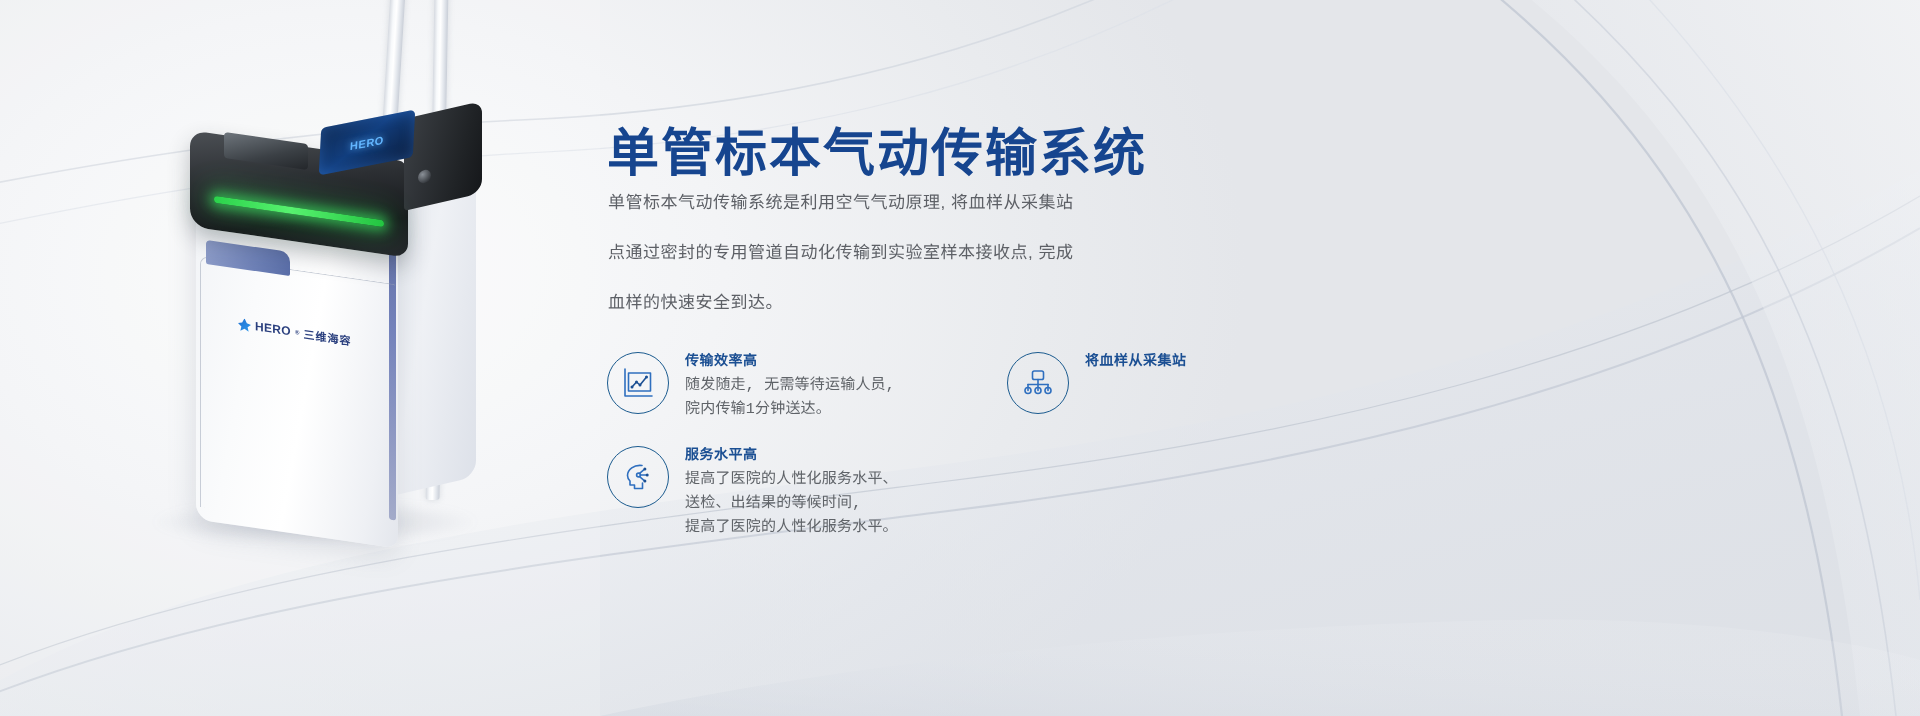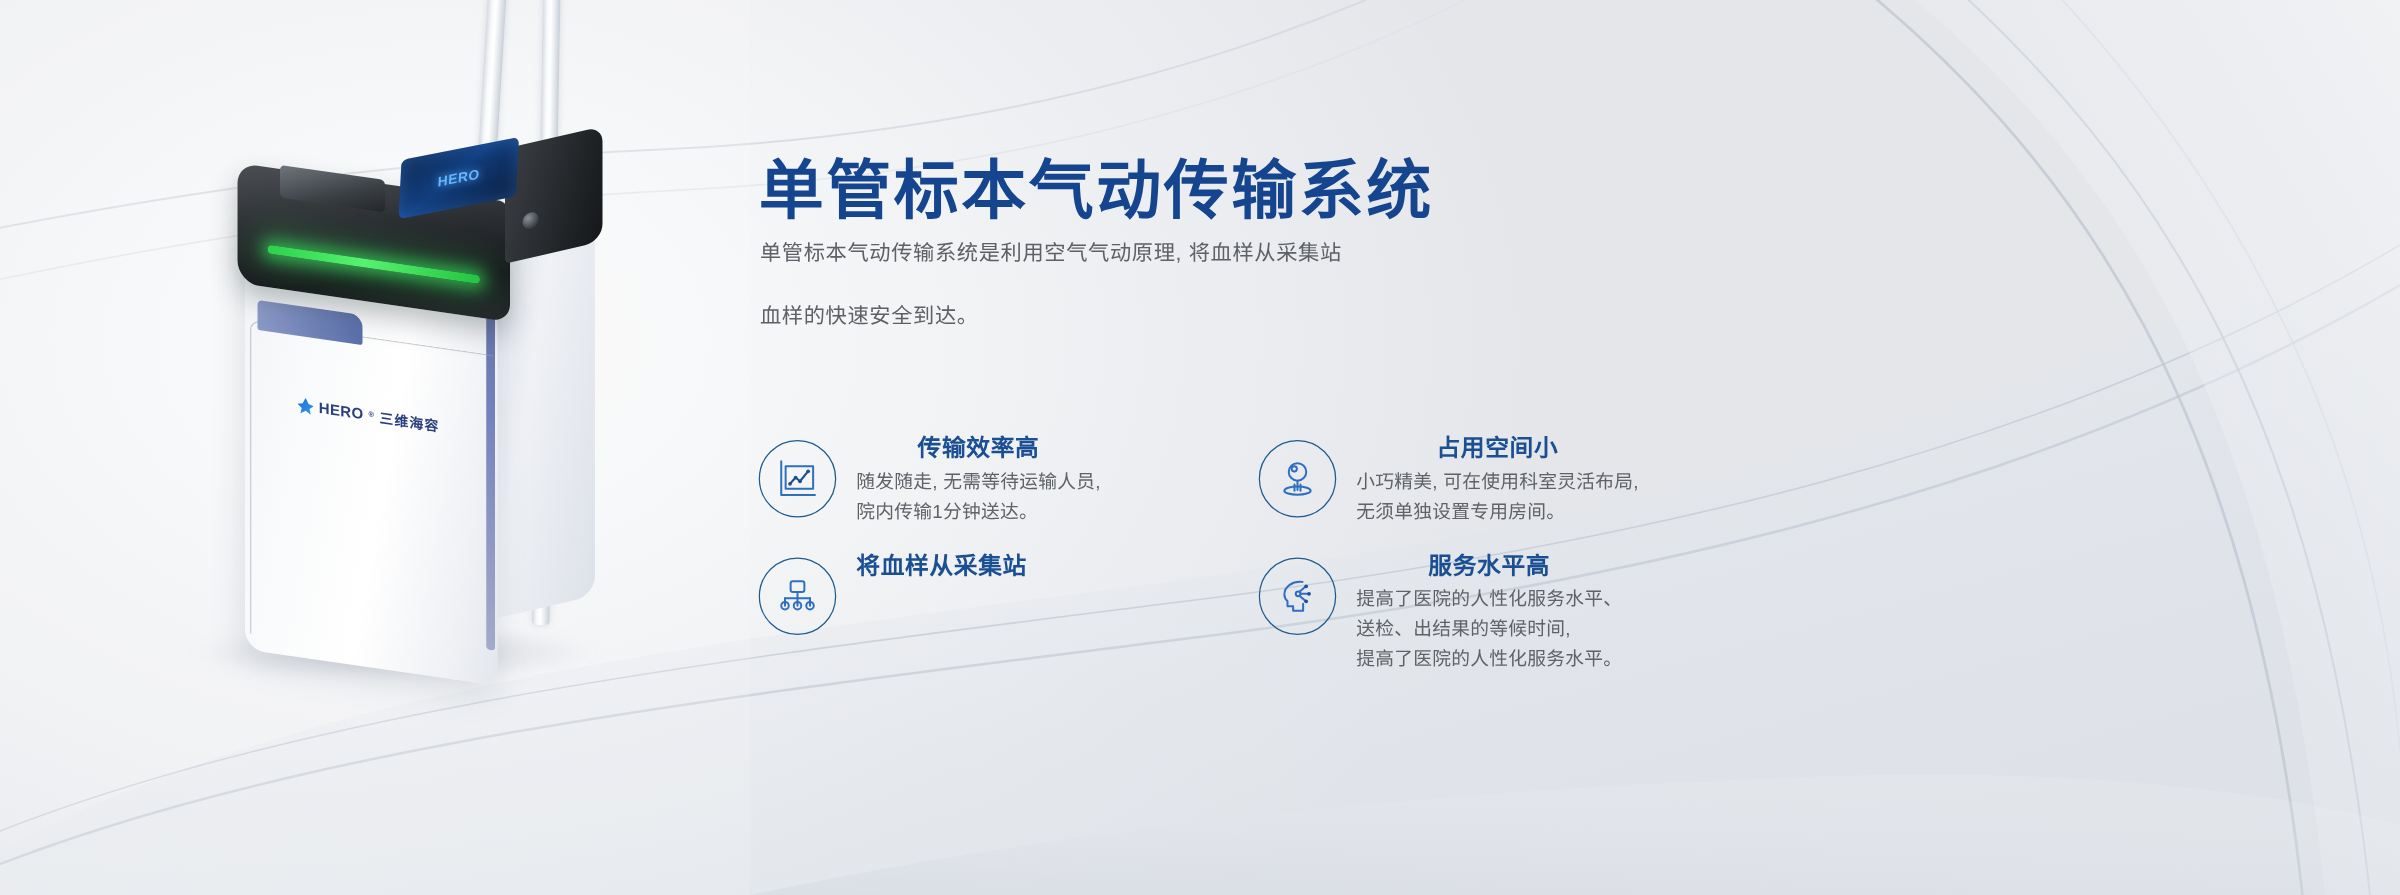--- a/index.html
+++ b/index.html
@@ -146,28 +146,28 @@
   }
   .feature{display:flex;align-items:flex-start;gap:16px;}
   .fcircle{
     flex:0 0 auto;width:60px;height:60px;border-radius:50%;
     border:1.6px solid #1b5b8f;
     display:flex;align-items:center;justify-content:center;
     margin-top:4px;
   }
   .ftext{padding-top:0;}
   .fhead{
-    font-size:19px;font-weight:bold;color:#1b4f93;letter-spacing:.5px;
-    line-height:24px;margin-bottom:2px;white-space:nowrap;text-align:center;
+    font-size:14px;font-weight:bold;color:#1b4f93;letter-spacing:.5px;
+    line-height:24px;margin-bottom:2px;white-space:nowrap;
   }
   .fbody{
     font-size:15px;color:#5f6368;line-height:24px;letter-spacing:.2px;
     white-space:nowrap;
   }
-  .fbody span{display:block;}
+  .fbody span{display:block;font-family:Liberation Mono, monospace;}
 </style>
 </head>
 <body>
 
 <div class="banner">
 
   <svg class="bg-svg" viewBox="0 0 1920 716" preserveAspectRatio="none">
     <defs>
       <linearGradient id="gcv1" x1="0" y1="0" x2="1" y2="1">
         <stop offset="0%" stop-color="#ffffff" stop-opacity="0.95"></stop>
@@ -233,20 +233,21 @@
       <div class="led"></div>
     </div>
   </div>
 
   <div class="content">
 
     <h1 class="title">单管标本气动传输系统</h1>
 
     <div class="desc">
       <span class="ln">单管标本气动传输系统是利用空气气动原理, 将血样从采集站</span>
+      <span class="ln">点通过密封的专用管道自动化传输到实验室样本接收点, 完成</span>
       <span class="ln">血样的快速安全到达。</span>
     </div>
 
     <div class="features">
 
       <div class="feature">
         <div class="fcircle">
           <svg width="34" height="34" viewBox="0 0 34 34" fill="none" stroke="#1b5b8f" stroke-width="1.6" stroke-linecap="round" stroke-linejoin="round">
             <path d="M4 3 V30 H31" stroke="#2f6fbf"></path>
             <rect x="7.5" y="7" width="22" height="18" stroke="#2f6fbf"></rect>
@@ -259,38 +260,20 @@
         </div>
         <div class="ftext">
           <div class="fhead">传输效率高</div>
           <div class="fbody">
             <span>随发随走, 无需等待运输人员,</span>
             <span>院内传输1分钟送达。</span>
           </div>
         </div>
       </div>
 
-      <div class="feature">
-        <div class="fcircle">
-          <svg width="34" height="34" viewBox="0 0 34 34" fill="none" stroke="#2f6fbf" stroke-width="1.6" stroke-linecap="round" stroke-linejoin="round">
-            <circle cx="17" cy="11.5" r="7"></circle>
-            <circle cx="14.4" cy="9" r="2.1"></circle>
-            <path d="M17 18.5 V26"></path>
-            <path d="M14.6 21.5 V26.5 M19.4 21.5 V26.5"></path>
-            <ellipse cx="17" cy="26.5" rx="10.5" ry="3.3"></ellipse>
-          </svg>
-        </div>
-        <div class="ftext">
-          <div class="fhead">占用空间小</div>
-          <div class="fbody">
-            <span>小巧精美, 可在使用科室灵活布局,</span>
-            <span>无须单独设置专用房间。</span>
-          </div>
-        </div>
-      </div>
 
       <div class="feature">
         <div class="fcircle">
           <svg width="34" height="34" viewBox="0 0 34 34" fill="none" stroke="#2f6fbf" stroke-width="1.6" stroke-linecap="round" stroke-linejoin="round">
             <rect x="11.5" y="5" width="11" height="8.5" rx="1.8"></rect>
             <path d="M17 13.5 V18.5"></path>
             <path d="M7 18.5 H27"></path>
             <path d="M7 18.5 V21.5 M17 18.5 V21.5 M27 18.5 V21.5"></path>
             <circle cx="7" cy="24.5" r="3"></circle>
             <circle cx="17" cy="24.5" r="3"></circle>

